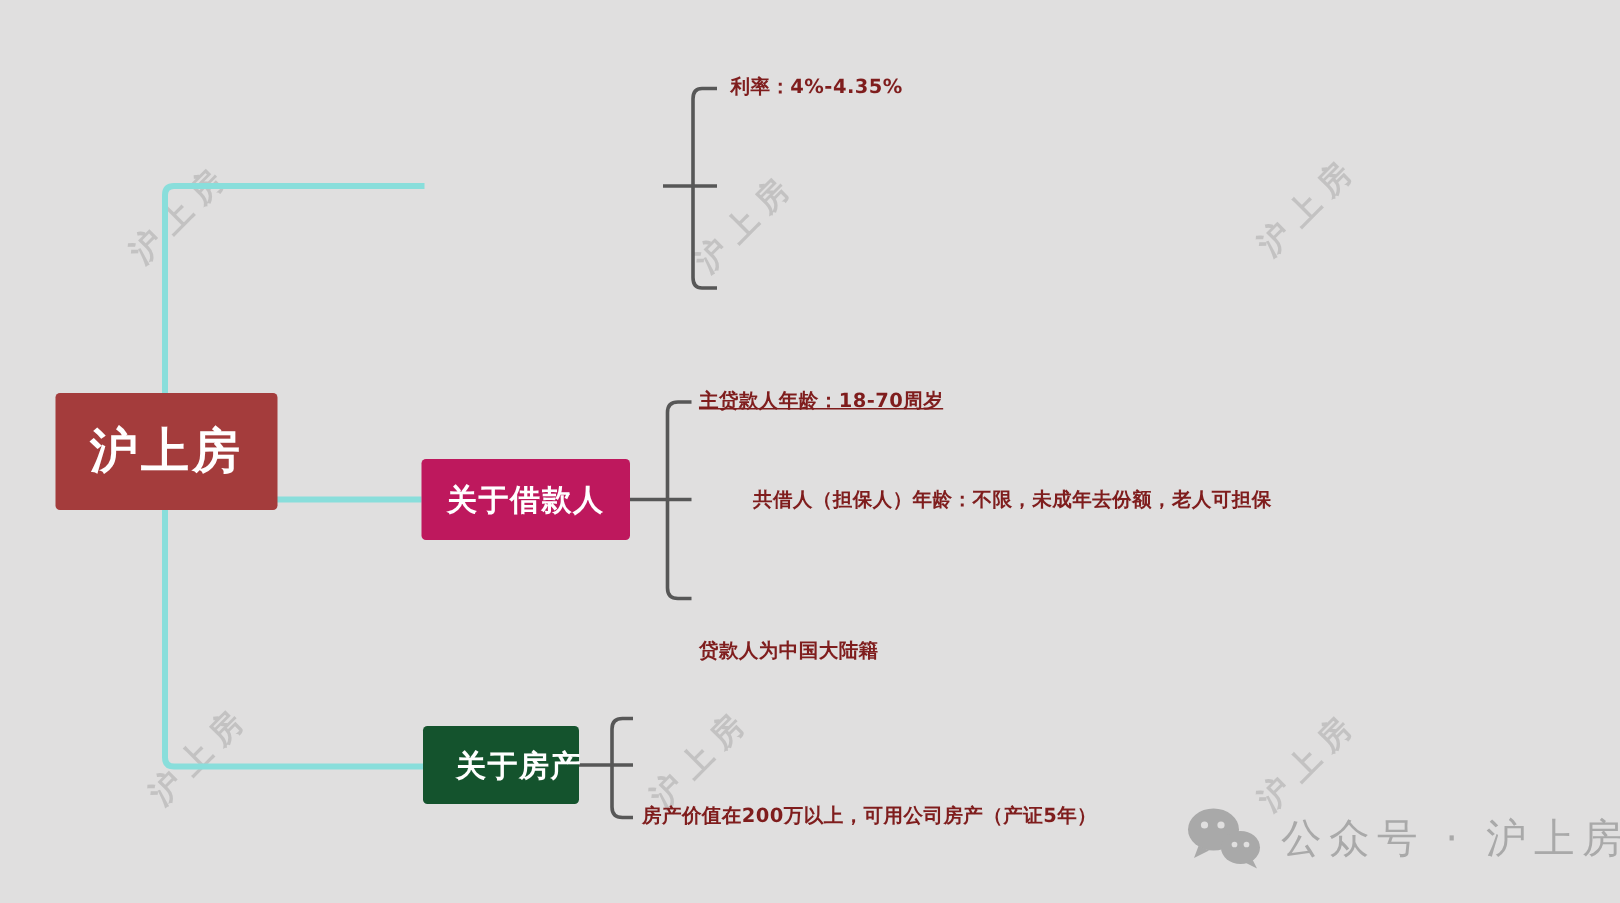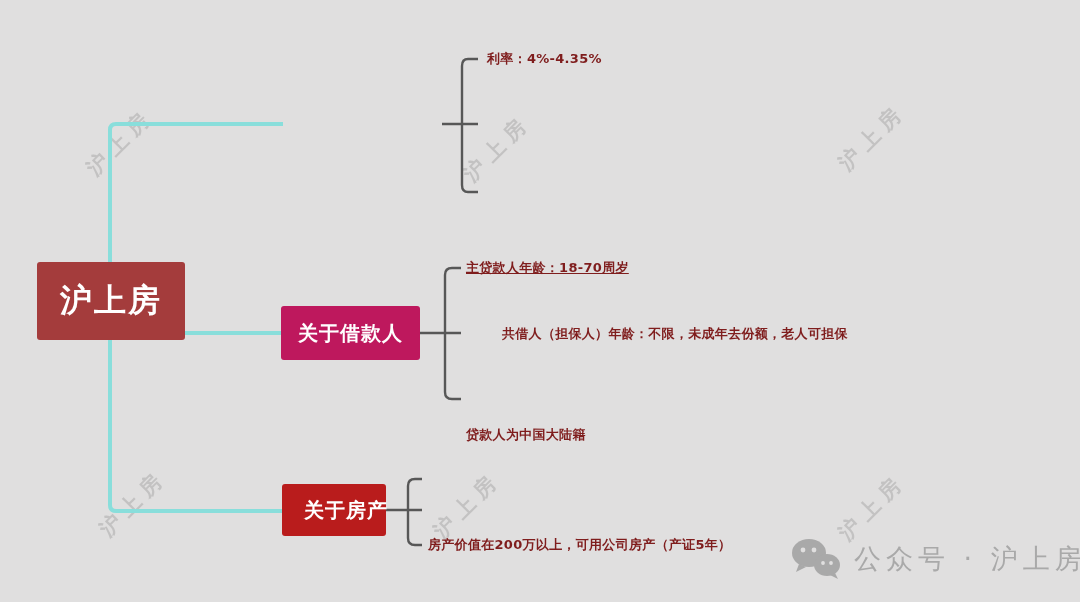--- a/index.html
+++ b/index.html
@@ -28,21 +28,21 @@
     border-radius:3px;white-space:nowrap;
     box-sizing:border-box;
   }
   .node-root{
     left:37px;top:262px;width:148px;height:78px;
     background:#a43c3c;font-size:32px;letter-spacing:2px;
   }
   .node-branch{font-size:20px;letter-spacing:1px;}
   .node-b1{left:283px;top:97px;width:159px;height:54px;background:#4a6ee1;}
   .node-b2{left:281px;top:306px;width:139px;height:54px;background:#be185d;}
-  .node-b3{left:282px;top:484px;width:104px;height:52px;background:#b91c1c;padding-left:24px;}
+  .node-b3{left:282px;top:484px;width:104px;height:52px;background:#14532d;padding-left:24px;}
   
   .leaf{
     position:absolute;z-index:2;
     color:#7f1d1d;font-size:13px;font-weight:700;
     line-height:24px;white-space:nowrap;letter-spacing:0.3px;
   }
   .b1-l0{left:487px;top:47px;}
   .b1-l1{left:487px;top:113px;}
   .b1-l2{left:487px;top:180px;}
   .b2-l0{left:466px;top:256px;text-decoration:underline;}

